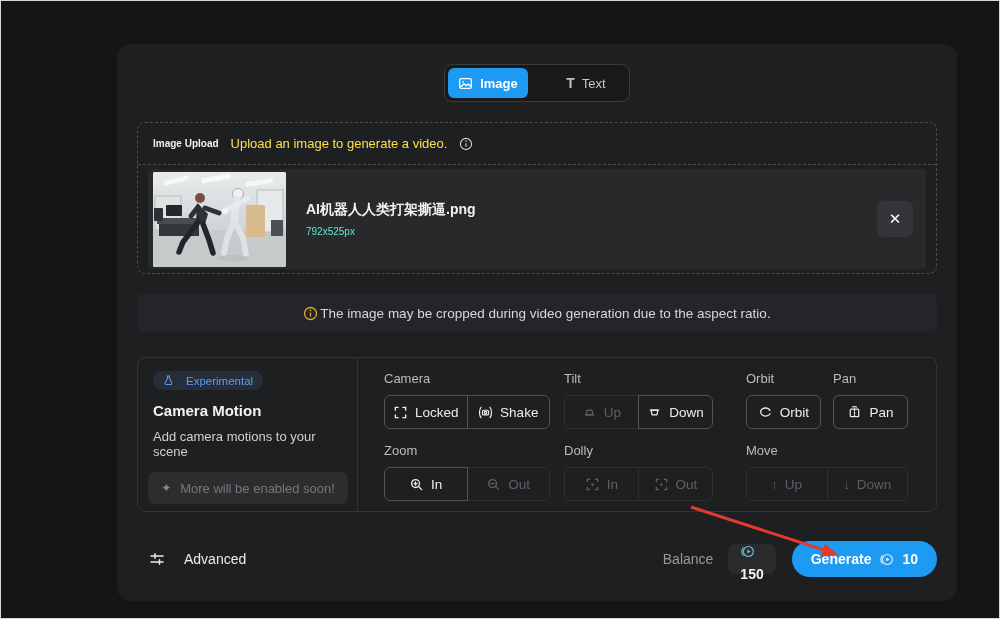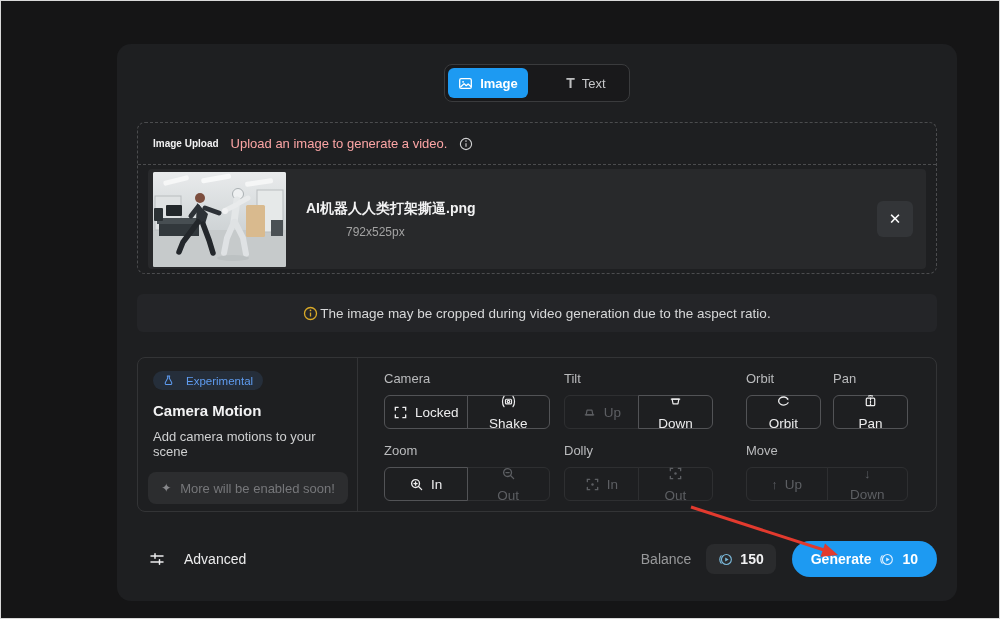--- a/index.html
+++ b/index.html
@@ -31,33 +31,33 @@
   
   .upload-box {
     position:absolute; left:20px; top:78px; width:800px; height:152px;
     border:1px dashed #4b4c4e; border-radius:8px;
   }
   .upload-head {
     height:42px; display:flex; align-items:center; gap:12px; padding:0 15px;
     border-bottom:1px dashed #4b4c4e;
   }
   .upload-title { font-size:10px; font-weight:bold; color:#f1f1f2; }
-  .upload-sub { font-size:13px; color:#fca5a5; }
+  .upload-sub { font-size:13px; color:#fde047; }
   .info-ic { width:14px; height:14px; flex:none; }
   .file-panel {
     position:absolute; left:10px; right:10px; top:46px; bottom:4px;
     background:#28292b; border-radius:4px; display:flex; align-items:center;
   }
   .thumb {
     width:133px; height:95px; margin-left:5px; flex:none; border-radius:2px;
     overflow:hidden; background:#cfd4d6;
   }
   .file-info { margin-left:20px; }
   .file-name { font-size:14px; font-weight:bold; color:#f2f2f3; }
-  .file-dims { font-size:12px; color:#a3a3a3; margin-top:7px;margin-left:40px; }
+  .file-dims { font-size:10px; color:#5eead4; margin-top:7px; }
   .close-btn {
     margin-left:auto; margin-right:13px; width:36px; height:36px; flex:none;
     background:#333538; border-radius:6px; color:#fff; font-size:15px;
     display:flex; align-items:center; justify-content:center; cursor:pointer;
   }
 
   
   .warning {
     position:absolute; left:20px; top:250px; width:800px; height:38px;
     background:#242528; border-radius:6px; display:flex; align-items:center;
@@ -91,38 +91,38 @@
   .ctl { position:absolute; }
   .ctl-label { font-size:13px; color:#babbbd; margin-bottom:9px; }
   .grp { display:flex; }
   .btn {
     flex:1; height:34px; display:flex; align-items:center; justify-content:center;
     gap:7px; font-size:13.5px; border:1px solid #2e2f31; color:#5d5f63;
     background:transparent; cursor:pointer; position:relative;
   }
   .btn + .btn { margin-left:-1px; }
   .btn:first-child { border-radius:6px 0 0 6px; }
-  .btn:last-child { border-radius:0 6px 6px 0;flex-direction:column; }
+  .btn:last-child { border-radius:0 6px 6px 0; }
   .btn.single { border-radius:6px; }
   .btn.on { border-color:#525356; color:#ededee; z-index:2; }
   .btn svg { width:15px; height:15px; flex:none; }
   .arrow-glyph { font-size:13px; line-height:1; }
 
   
   .footer {
     position:absolute; left:32px; right:20px; top:497px; height:36px;
     display:flex; align-items:center;
   }
   .advanced { display:flex; align-items:center; gap:19px; color:#ececed; font-size:14px; cursor:pointer; }
   .spacer { flex:1; }
   .balance-label { color:#98999b; font-size:14px; margin-right:15px; }
   .balance-pill {
     height:30px; background:#2a2b2d; border-radius:8px; padding:0 12px;
-    display:flex; align-items:center; gap:7px; color:#f2f2f3;
-    font-size:14px; font-weight:bold; margin-right:16px;
+    display:flex; gap:7px; color:#f2f2f3;
+    font-size:14px; font-weight:bold; margin-right:16px;flex-direction:column;
   }
   .coin { width:15px; height:15px; flex:none; color:var(--coin_blue,#7ab8d9); }
   .generate {
     height:36px; border:none; border-radius:18px; padding:0 19px;
     background:var(--accent,#1d9af2); color:#fff; font-size:14px; font-weight:bold;
     font-family:inherit; display:flex; align-items:center; gap:8px; cursor:pointer;
   }
   .generate .coin { color:#dceeff; }
 
   .annot { position:absolute; inset:0; z-index:40; pointer-events:none; }

